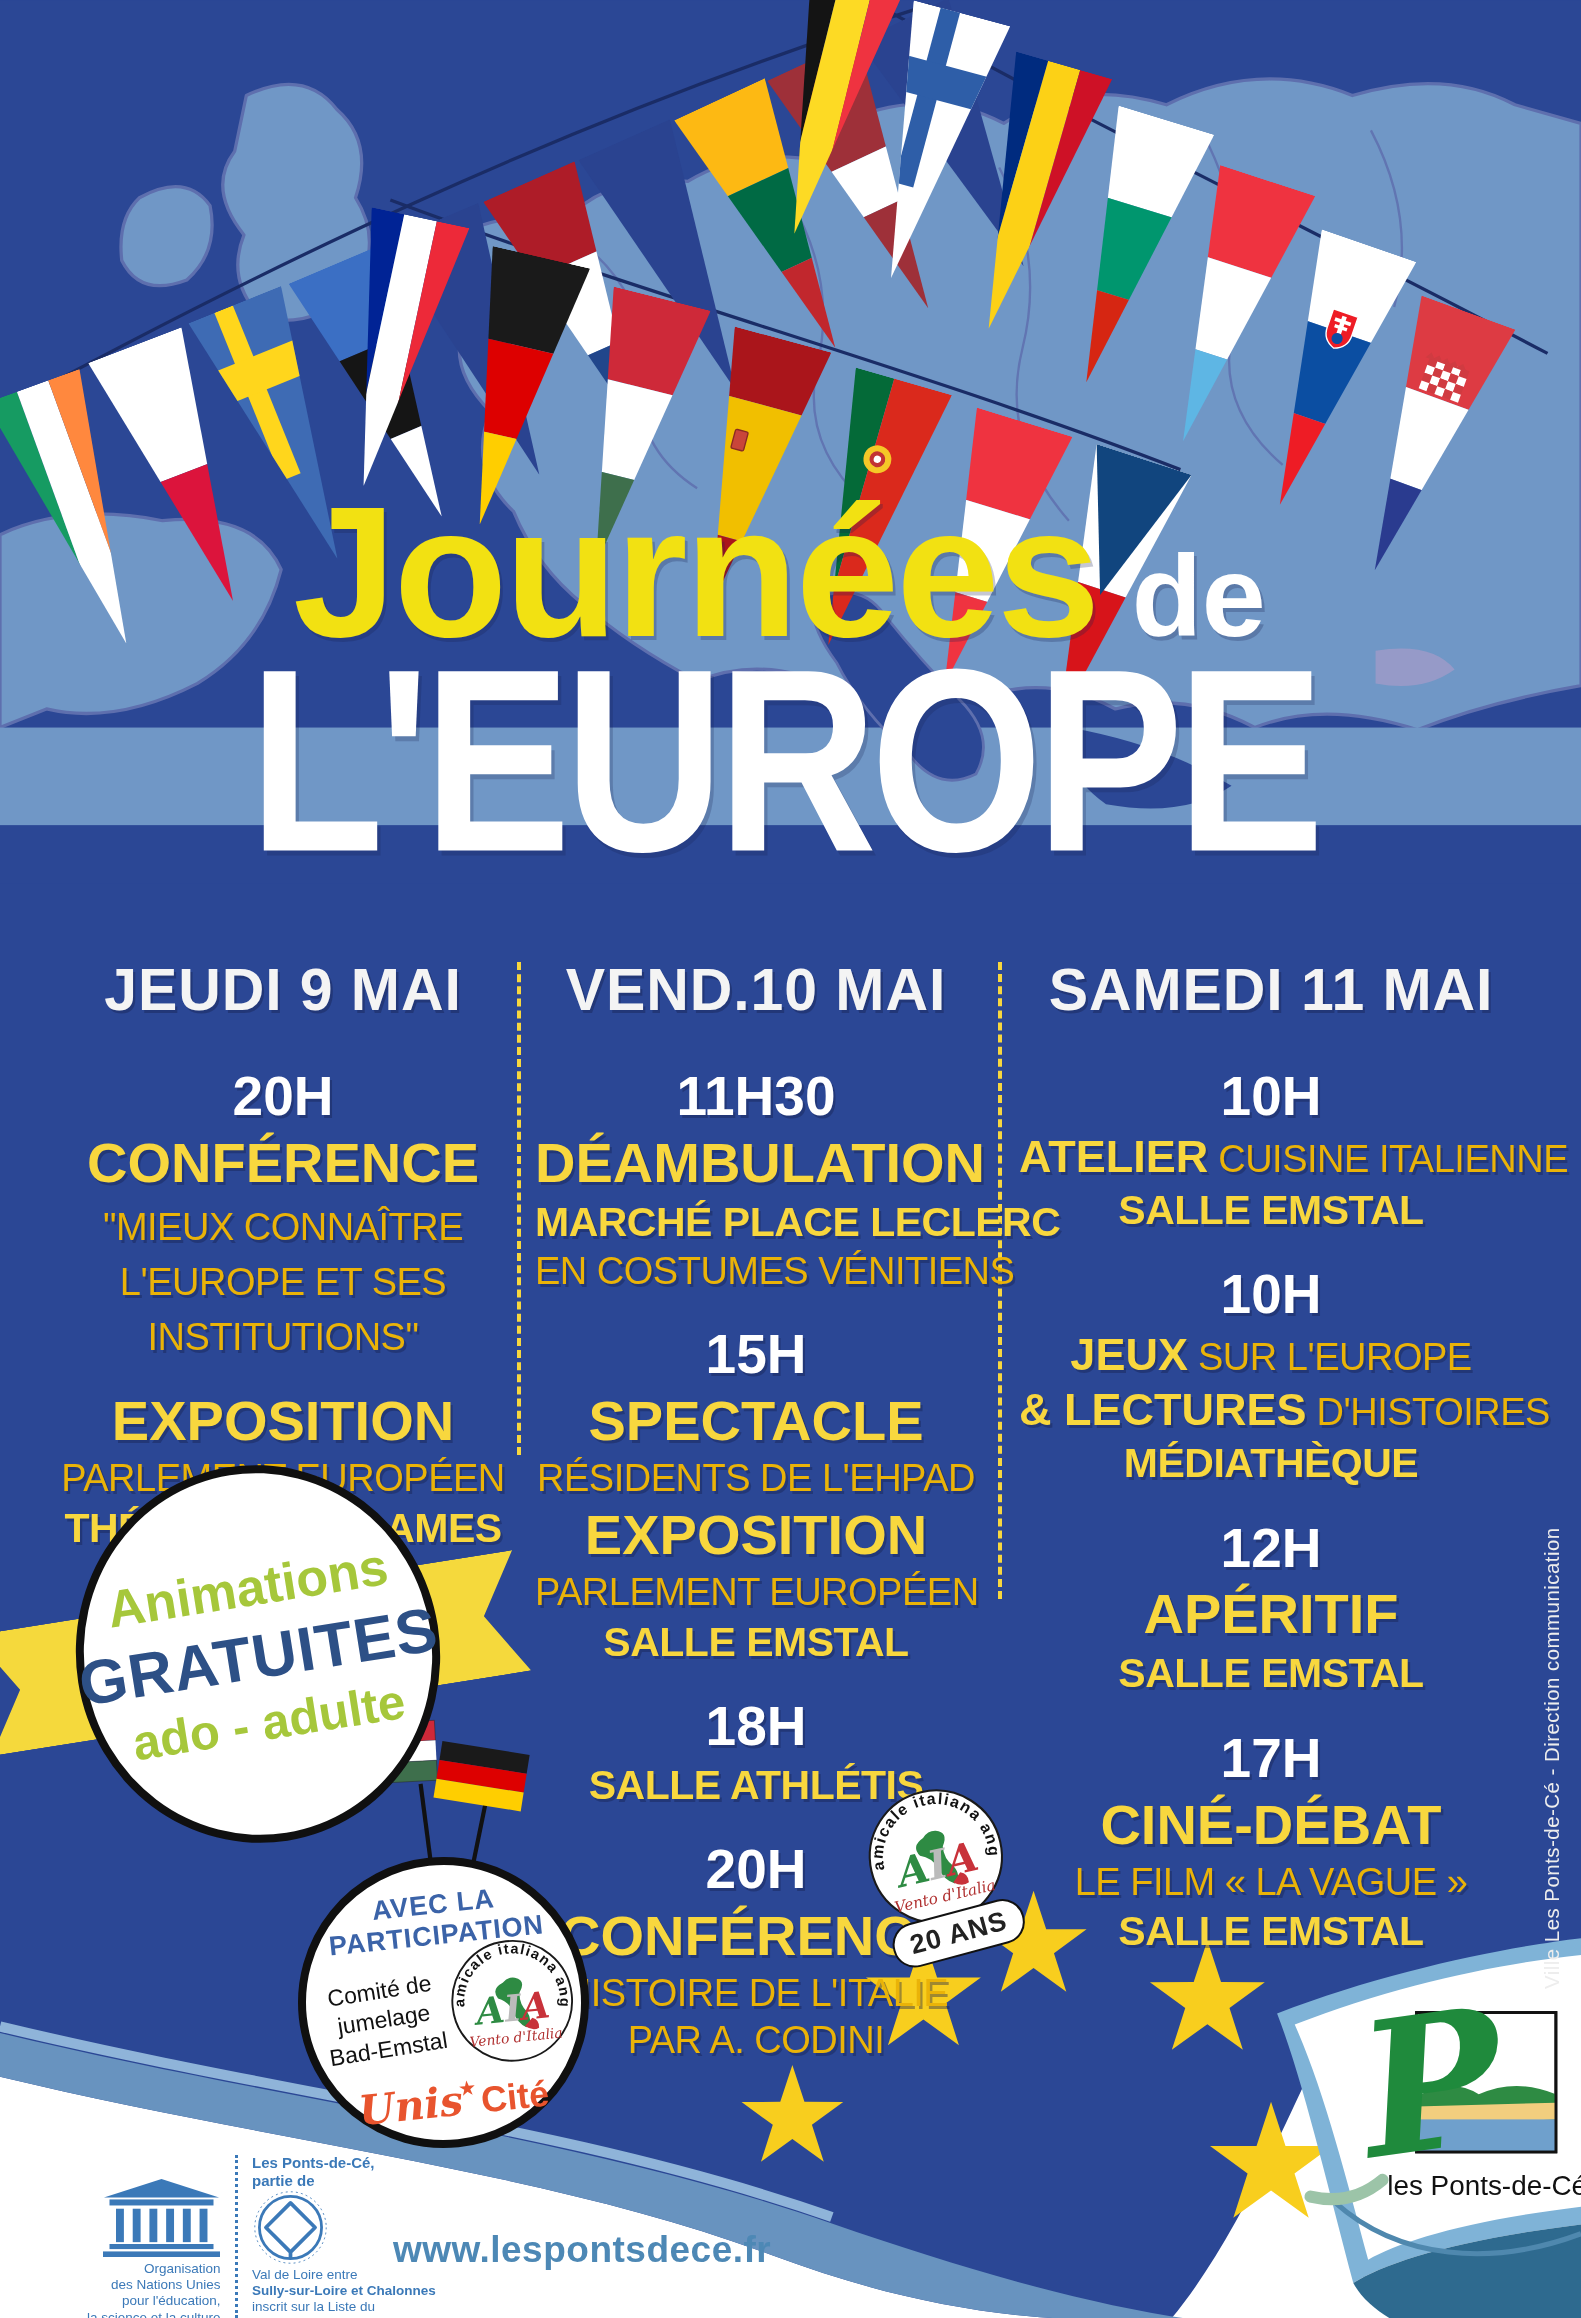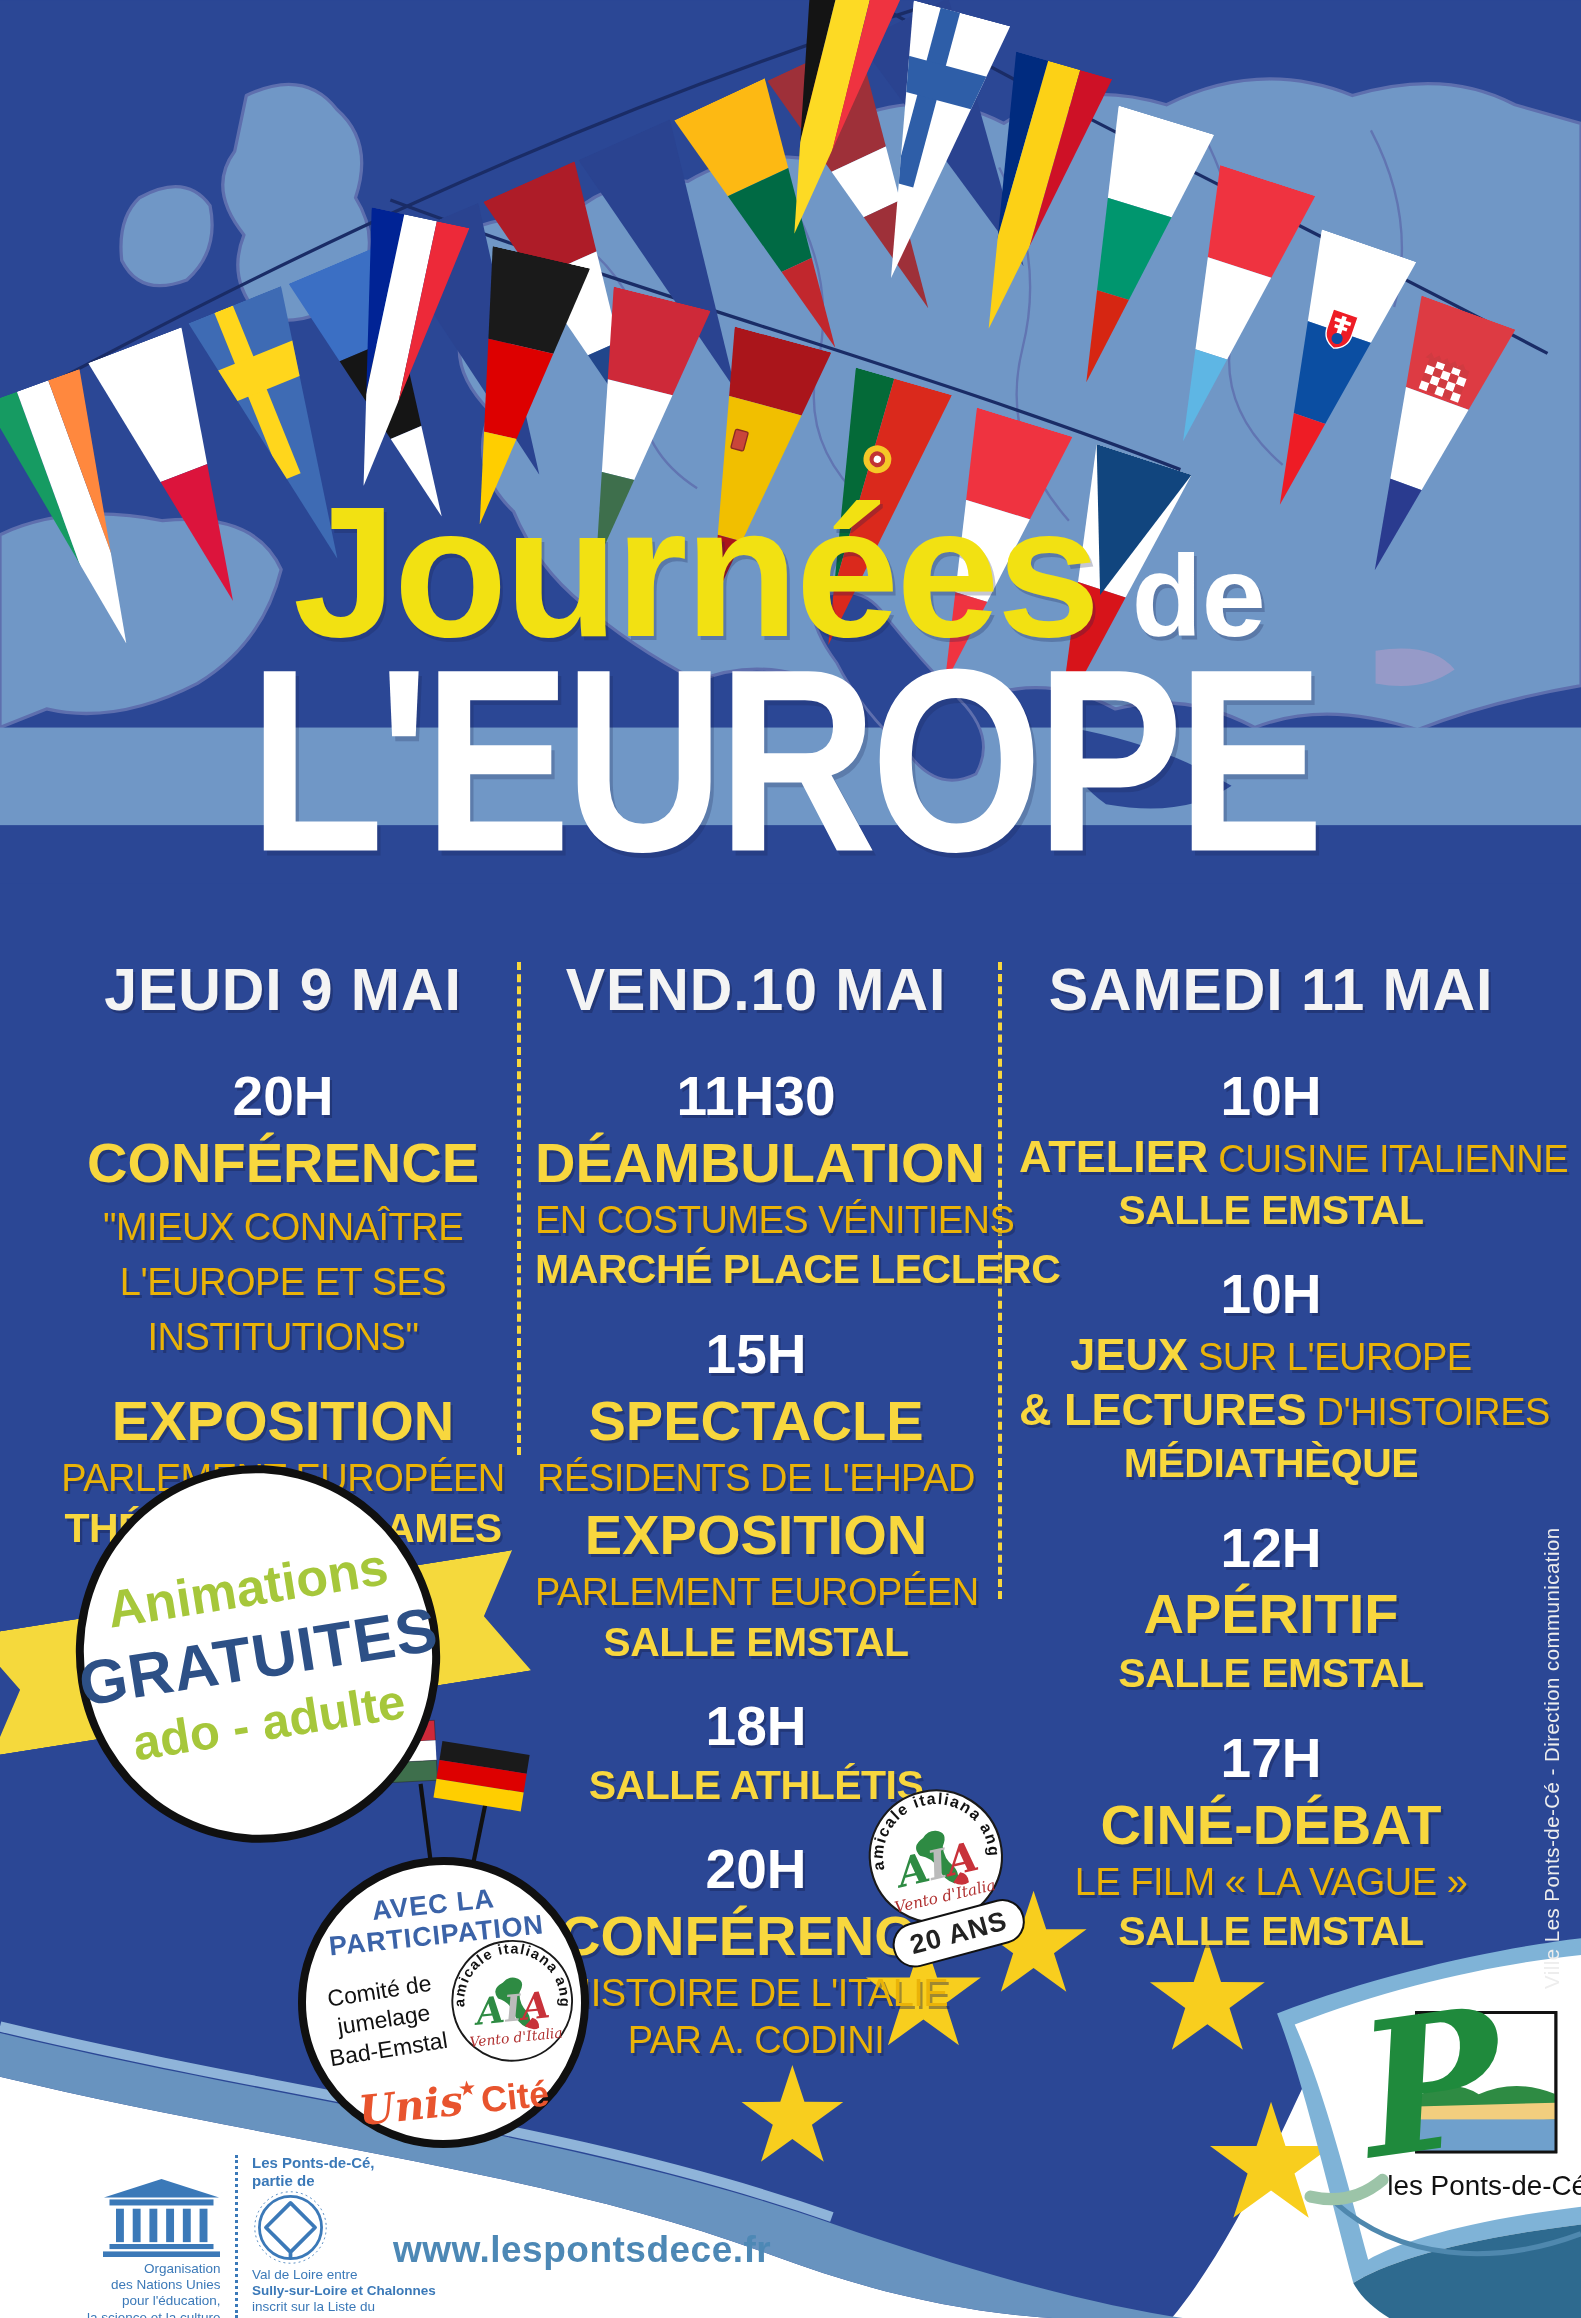--- a/index.html
+++ b/index.html
@@ -432,22 +432,22 @@
         <div class="line sp"><span class="k-desc">L'EUROPE ET SES</span></div>
         <div class="line sp"><span class="k-desc">INSTITUTIONS"</span></div>
         <div class="line gap"><span class="k-event">EXPOSITION</span></div>
         <div class="line"><span class="k-desc">PARLEMENT EUROPÉEN</span></div>
         <div class="line"><span class="k-venue">THÉATRE DES DAMES</span></div>
       </div>
       <div class="col" style="left: 535px; width: 442px;">
         <div class="col-header">VEND.10 MAI</div>
         <div class="line"><span class="k-time">11H30</span></div>
         <div class="line"><span class="k-event">DÉAMBULATION</span></div>
+        <div class="line"><span class="k-venue">MARCHÉ PLACE LECLERC</span></div>
         <div class="line"><span class="k-desc">EN COSTUMES VÉNITIENS</span></div>
-        <div class="line"><span class="k-venue">MARCHÉ PLACE LECLERC</span></div>
         <div class="line gap"><span class="k-time">15H</span></div>
         <div class="line"><span class="k-event">SPECTACLE</span></div>
         <div class="line"><span class="k-desc">RÉSIDENTS DE L'EHPAD</span></div>
         <div class="line"><span class="k-event">EXPOSITION</span></div>
         <div class="line"><span class="k-desc">PARLEMENT EUROPÉEN</span></div>
         <div class="line"><span class="k-venue">SALLE EMSTAL</span></div>
         <div class="line gap"><span class="k-time">18H</span></div>
         <div class="line"><span class="k-venue">SALLE ATHLÉTIS</span></div>
         <div class="line gap"><span class="k-time">20H</span></div>
         <div class="line"><span class="k-event">CONFÉRENCE</span></div>

